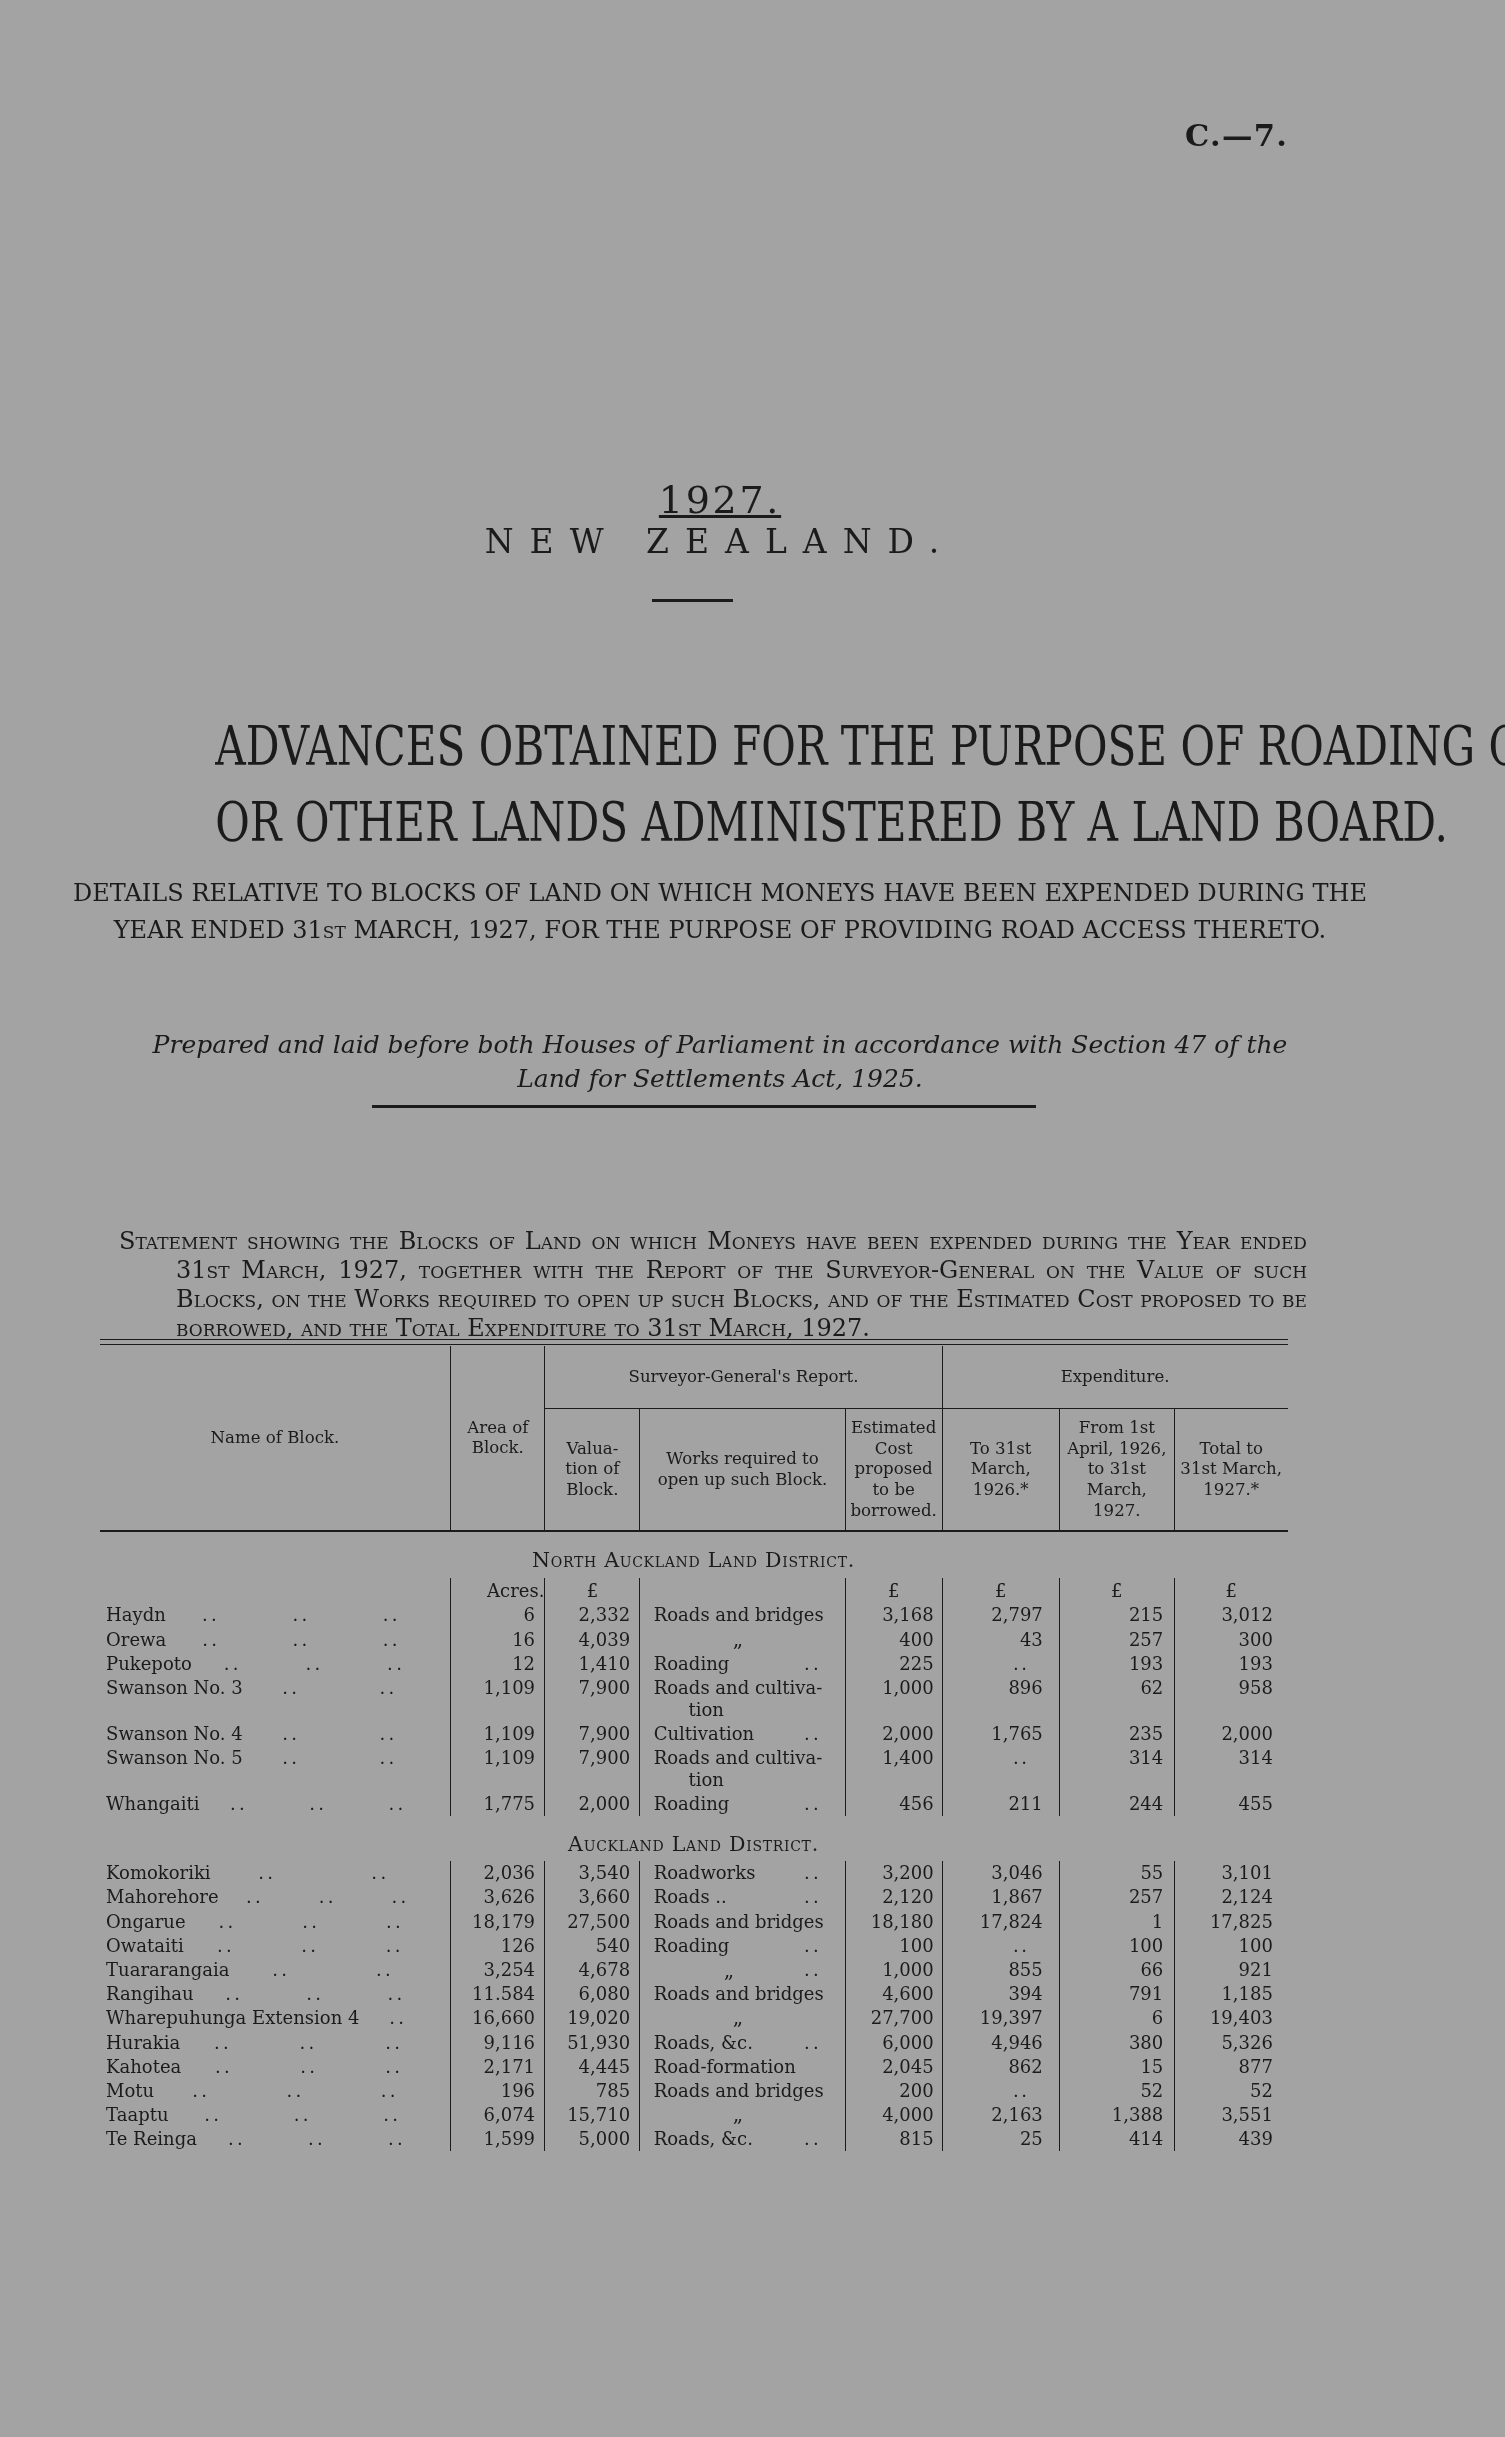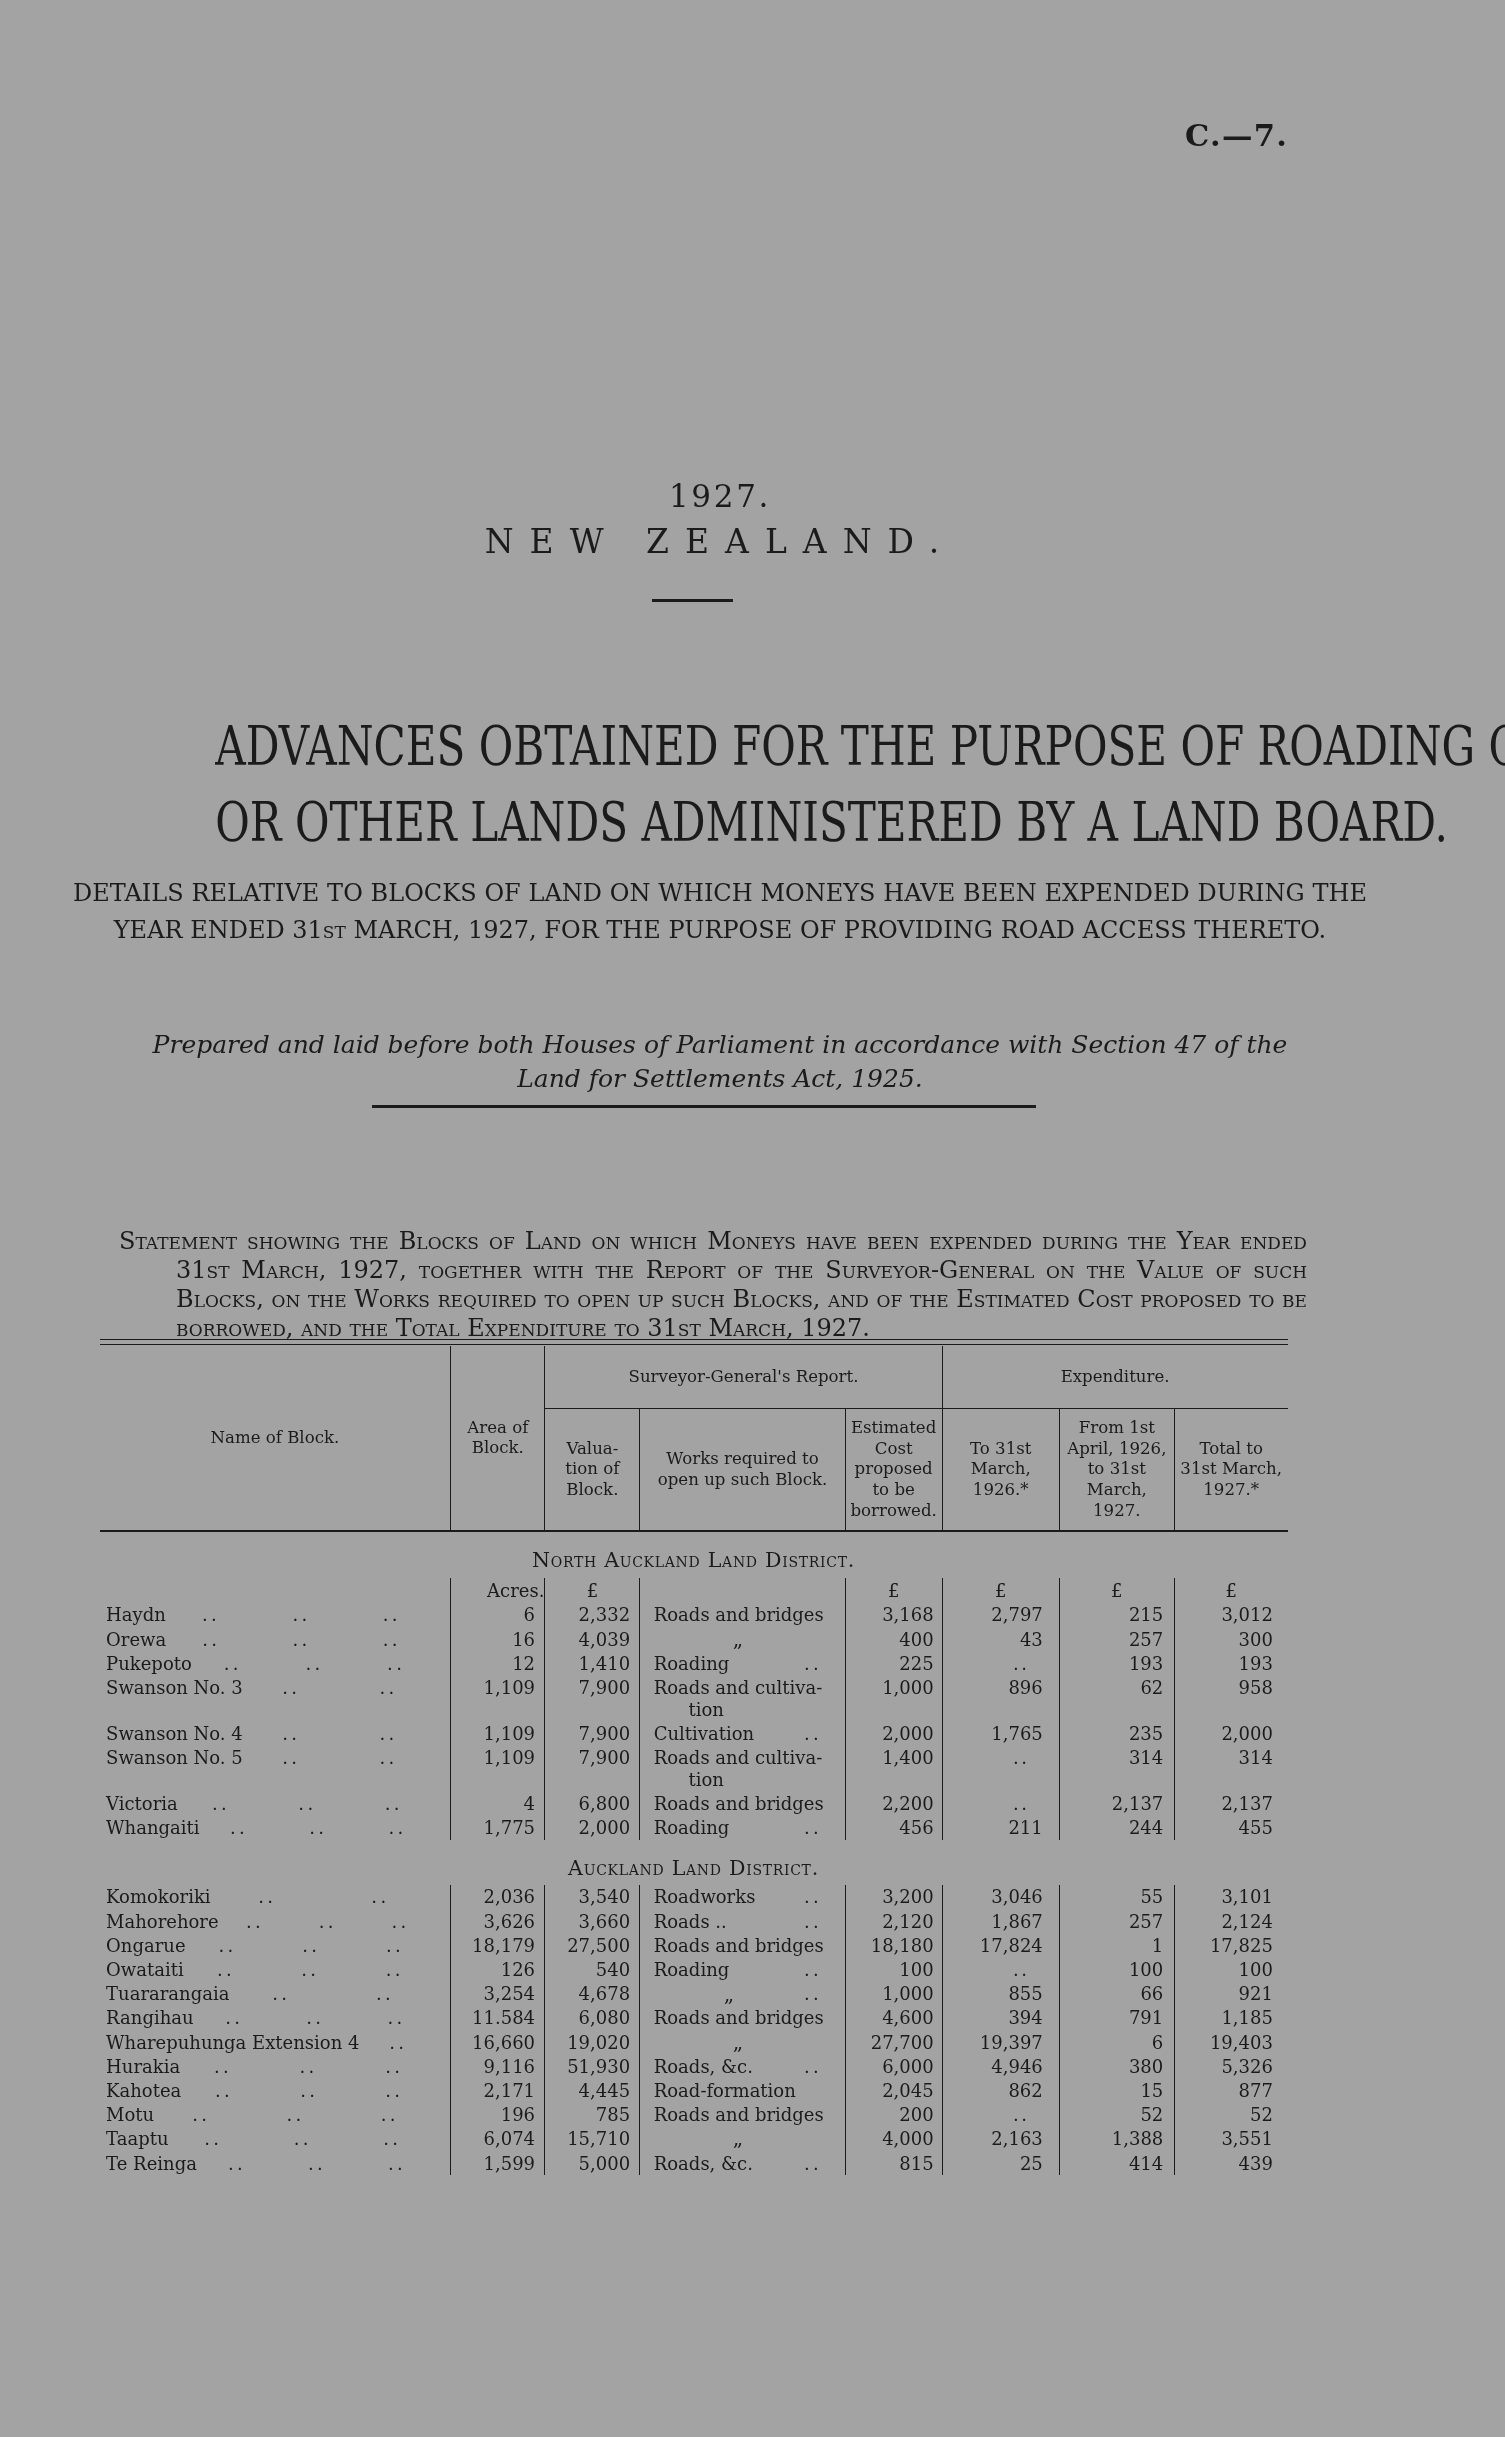--- a/index.html
+++ b/index.html
@@ -13,21 +13,21 @@
   .sheet{
     position:relative; width:1506px; height:2438px;
     background:#a3a3a3; overflow:hidden;
   }
   .docref{
     position:absolute; top:117px; left:1185px;
     font-size:30.5px; font-weight:bold; letter-spacing:1.3px;
   }
   .content{ position:absolute; top:0; left:73px; width:1294px; }
   .cblock{ position:absolute; width:1294px; text-align:center; }
-  .year{ top:478px; font-size:31px; letter-spacing:2.7px; }
+  .year{ top:478px; font-size:38px; letter-spacing:2.7px;text-decoration:underline; }
   .nz{ top:522px; font-size:33px; letter-spacing:16px; }
   .rule{ position:absolute; background:var(--ink); }
   .rule1{ top:599px; left:579px; width:81px; height:2.7px; }
   .rule2{ top:1105px; left:299px; width:664px; height:3.3px; }
   .maintitle{
     top:709px; font-size:54px; line-height:1.40; white-space:nowrap;
     transform:scaleX(0.78); transform-origin:50% 0;
   }
   .details{
     top:875px; font-size:24px; font-variant:small-caps;
@@ -294,41 +294,20 @@
                   <div class="w2">tion</div>
                 </td>
       <td class="c-est num">1,400</td>
       <td class="c-to num nil">..</td>
       <td class="c-from num">314</td>
       <td class="c-total num">314</td>
     </tr>
               <tr>
       <td class="c-name">
         <div class="namecell">
-                    <span class="nm">Victoria</span>
-                    <span class="dg">..</span>
-                    <span class="dg">..</span>
-                    <span class="dg">..</span>
-                  </div>
-      </td>
-      <td class="c-area num">4</td>
-      <td class="c-val num">6,800</td>
-      <td class="c-works">
-                  <div class="workcell">
-                    <span class="wt">Roads and bridges</span>
-                  </div>
-                </td>
-      <td class="c-est num">2,200</td>
-      <td class="c-to num nil">..</td>
-      <td class="c-from num">2,137</td>
-      <td class="c-total num">2,137</td>
-    </tr>
-              <tr>
-      <td class="c-name">
-        <div class="namecell">
                     <span class="nm">Whangaiti</span>
                     <span class="dg">..</span>
                     <span class="dg">..</span>
                     <span class="dg">..</span>
                   </div>
       </td>
       <td class="c-area num">1,775</td>
       <td class="c-val num">2,000</td>
       <td class="c-works">
                   <div class="workcell">

